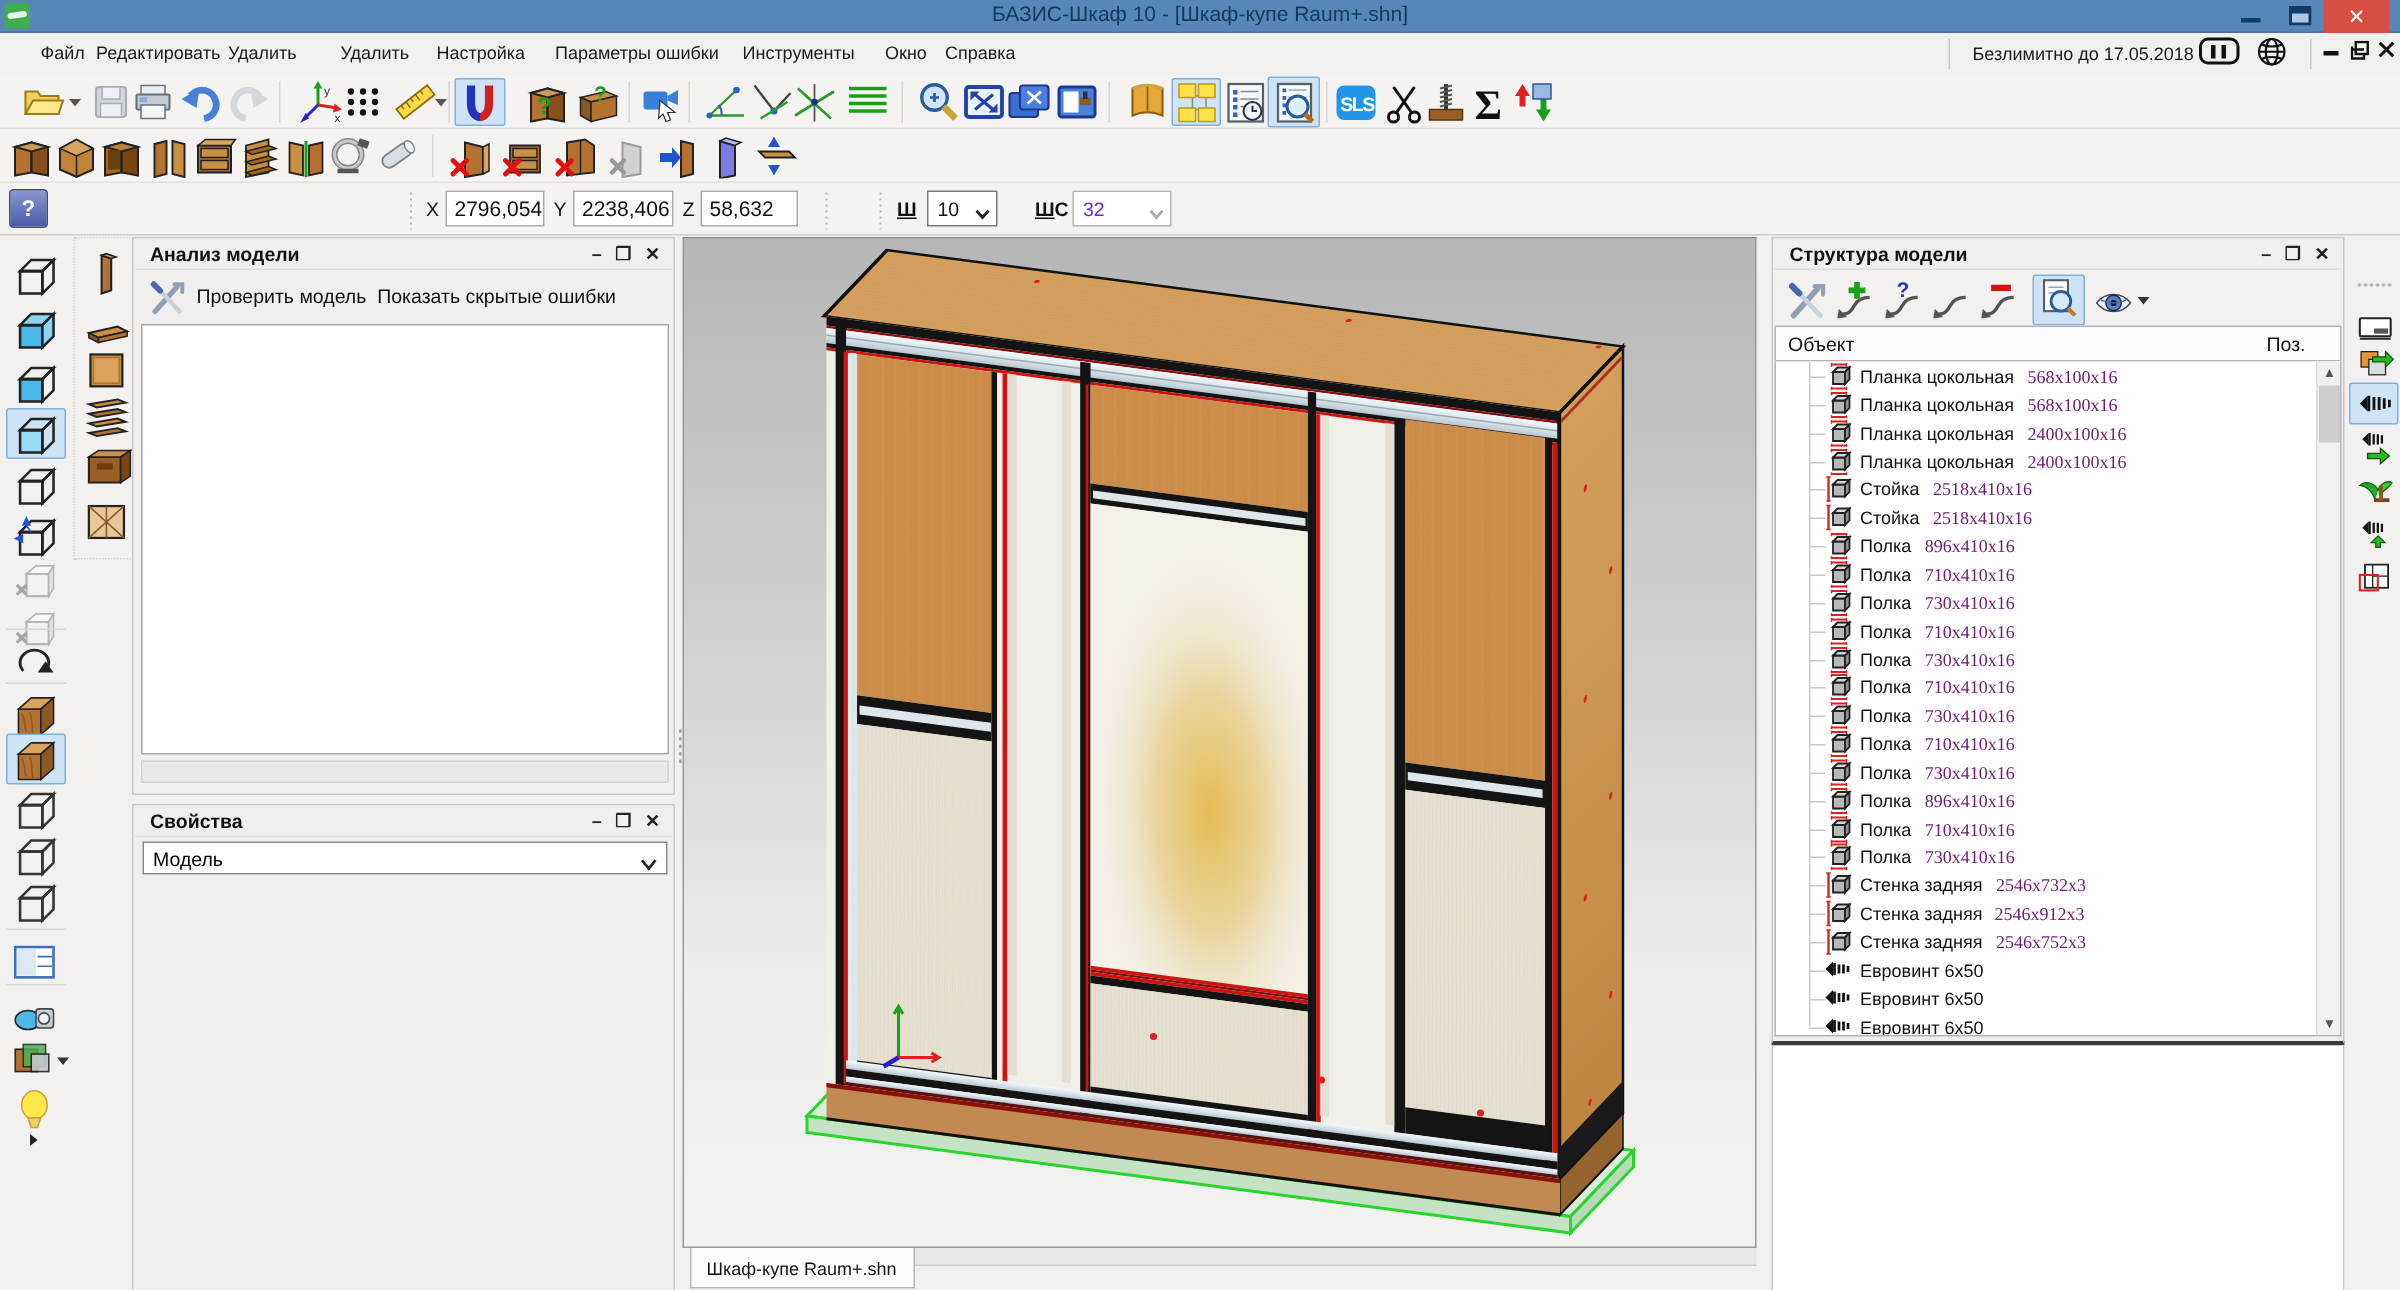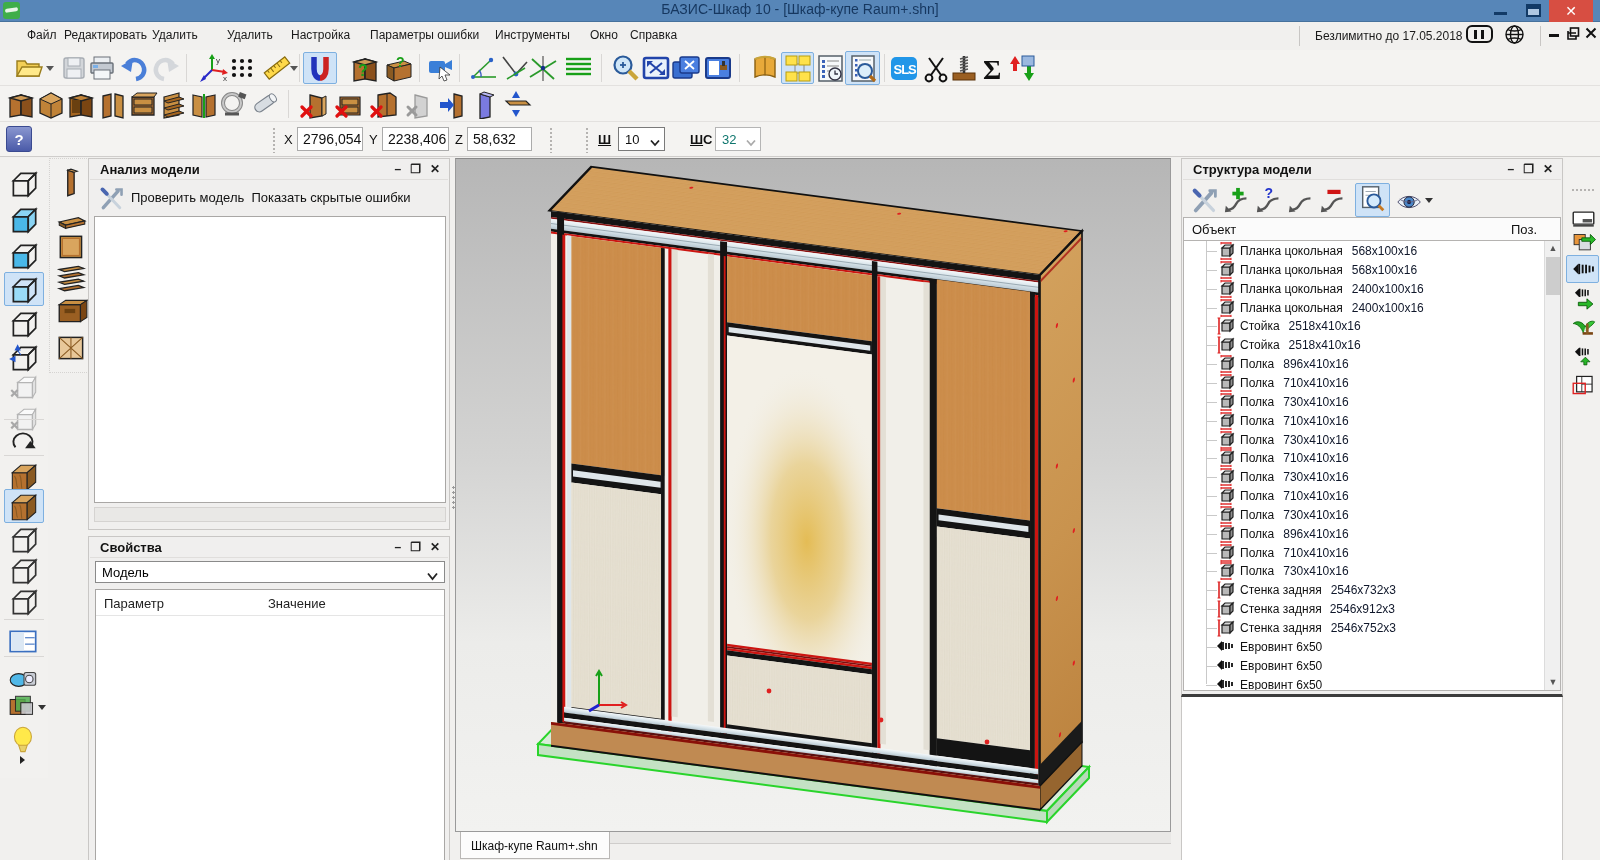--- a/index.html
+++ b/index.html
@@ -48,21 +48,21 @@
 #tabbar { position:absolute; left:455px; top:832px; width:716px; height:28px; background:#f1f0ee; }
 #tab1 { position:absolute; left:5px; top:0; width:150px; height:27px; background:#fcfcfc; border:1px solid #b9b7b5; border-top:none; font-size:12px; color:#111; padding:7px 0 0 10px; }
 #tabrest { position:absolute; left:155px; top:0; right:0; height:12px; background:#e9e8e6; border-bottom:1px solid #cfcdcb; }
 
 #rpanel { position:absolute; left:1181px; top:158px; width:382px; height:539px; background:#f0efee; border:1px solid #c9c7c5; border-bottom:3px solid #3c3c3c; }
 #rtoolbar { position:absolute; left:1px; top:21px; right:1px; height:37px; background:#f2f1ef; }
 #rhead { position:absolute; left:1px; top:58px; right:1px; height:24px; background:#fbfbfb; border:1px solid #b5b3b1; font-size:13px; color:#111; }
 #rtree { position:absolute; left:1px; top:82px; right:1px; bottom:3px; background:#fff; border:1px solid #b5b3b1; border-top:none; overflow:hidden; }
 #rbelow { position:absolute; left:1181px; top:697px; width:382px; height:163px; background:#fff; border-left:1px solid #c9c7c5; border-right:1px solid #c9c7c5; }
 .trow { position:absolute; left:0; height:19px; font-size:12px; color:#111; white-space:nowrap; }
-.trow .dim { color:#0f172a; }
+.trow .dim { color:#701a75;font-family:Liberation Serif, serif; }
 
 #frtb { position:absolute; left:1565px; top:158px; width:35px; height:702px; background:#f2f1ef; }
 .fricon { position:absolute; left:4px; width:27px; height:24px; }
 </style></head>
 <body>
 <div id="app">
 
 <div id="titlebar">
  <div class="ttext">БАЗИС-Шкаф 10 - [Шкаф-купе Raum+.shn]</div>
  <div id="appicon"></div>
@@ -435,21 +435,21 @@
  <div class="cfield" style="left:382px;width:67px">2238,406</div>
  <div class="clabel" style="left:455px">Z</div>
  <div class="cfield" style="left:467px;width:65px">58,632</div>
  <div class="grip" style="left:549px"></div>
  <div class="grip" style="left:585px"></div>
  <div class="clabel" style="left:598px;text-decoration:underline;font-weight:bold">Ш</div>
  <div class="combo" style="left:618px;width:47px">10<span class="arr"><svg width="10" height="8" viewBox="0 0 10 8">
             <path d="M1,1.5 L5,6 L9,1.5" fill="none" stroke="#222" stroke-width="1.8"></path>
           </svg></span></div>
  <div class="clabel" style="left:690px;font-weight:bold"><span style="text-decoration:underline">Ш</span>С</div>
- <div class="combo" style="left:715px;width:46px;color:#0f766e;border-color:#b5b5b5">32<span class="arr"><svg width="10" height="8" viewBox="0 0 10 8">
+ <div class="combo" style="left:715px;width:66px;color:#6d28d9;border-color:#b5b5b5">32<span class="arr"><svg width="10" height="8" viewBox="0 0 10 8">
             <path d="M1,1.5 L5,6 L9,1.5" fill="none" stroke="#aaa" stroke-width="1.8"></path>
           </svg></span></div>
 </div>
 
 <div id="ltb1">
       <svg class="lticon" style="left:7px;top:10px;" viewBox="0 0 32 32">
         <polygon points="6,12 20,12 20,26 6,26" fill="none" stroke="#222" stroke-width="1.6"></polygon>
         <polygon points="6,12 13,5 27,5 20,12" fill="none" stroke="#222" stroke-width="1.6"></polygon>
         <polygon points="20,12 27,5 27,19 20,26" fill="none" stroke="#222" stroke-width="1.6"></polygon>
       </svg>
@@ -610,25 +610,20 @@
  <div class="abs" style="left:42px;top:31px;font-size:13px;color:#111">Проверить модель&nbsp;&nbsp;Показать скрытые ошибки</div>
  <div class="pwhite" style="left:5px;top:57px;width:352px;height:287px"></div>
  <div class="abs" style="left:5px;top:348px;width:352px;height:15px;background:#e9e8e6;border:1px solid #d5d3d1"></div>
 </div>
 
 <div class="panel" id="panelS" style="left:88px;top:536px;width:362px;height:324px;border-bottom:none">
  <div class="ptitle">Свойства<span class="pbtns"><span>–</span><span>❒</span><span>✕</span></span></div>
  <div class="abs" style="left:6px;top:24px;width:350px;height:22px;background:#fff;border:1px solid #8a8a8a;font-size:13px;padding:3px 0 0 6px">Модель<span style="position:absolute;right:6px;top:7px"><svg width="11" height="9" viewBox="0 0 11 9">
             <path d="M1,1.5 L5.5,7 L10,1.5" fill="none" stroke="#222" stroke-width="1.8"></path>
           </svg></span></div>
- <div class="pwhite" style="left:6px;top:52px;width:350px;height:272px">
-  <div style="position:absolute;left:8px;top:6px;font-size:13px;color:#222">Параметр</div>
-  <div style="position:absolute;left:172px;top:6px;font-size:13px;color:#222">Значение</div>
-  <div style="position:absolute;left:0;top:25px;width:100%;height:1px;background:#e5e5e5"></div>
- </div>
 </div>
 
 <div class="abs" style="left:452px;top:485px;width:3px;height:26px;background-image:radial-gradient(circle,#9a9a9a 1px,transparent 1.2px);background-size:3px 5px"></div>
 <div id="canvas">
       <svg width="716" height="674" viewBox="0 0 716 674" style="position:absolute;left:0;top:0">
 <defs>
 <pattern id="ash" width="26" height="300" patternUnits="userSpaceOnUse">
             <rect width="26" height="300" fill="#e6e0d2"></rect>
             <g opacity="0.75">
               <path d="M6,0 C4,80 9,200 6,300" stroke="#dcd5c2" stroke-width="3" fill="none"></path>

